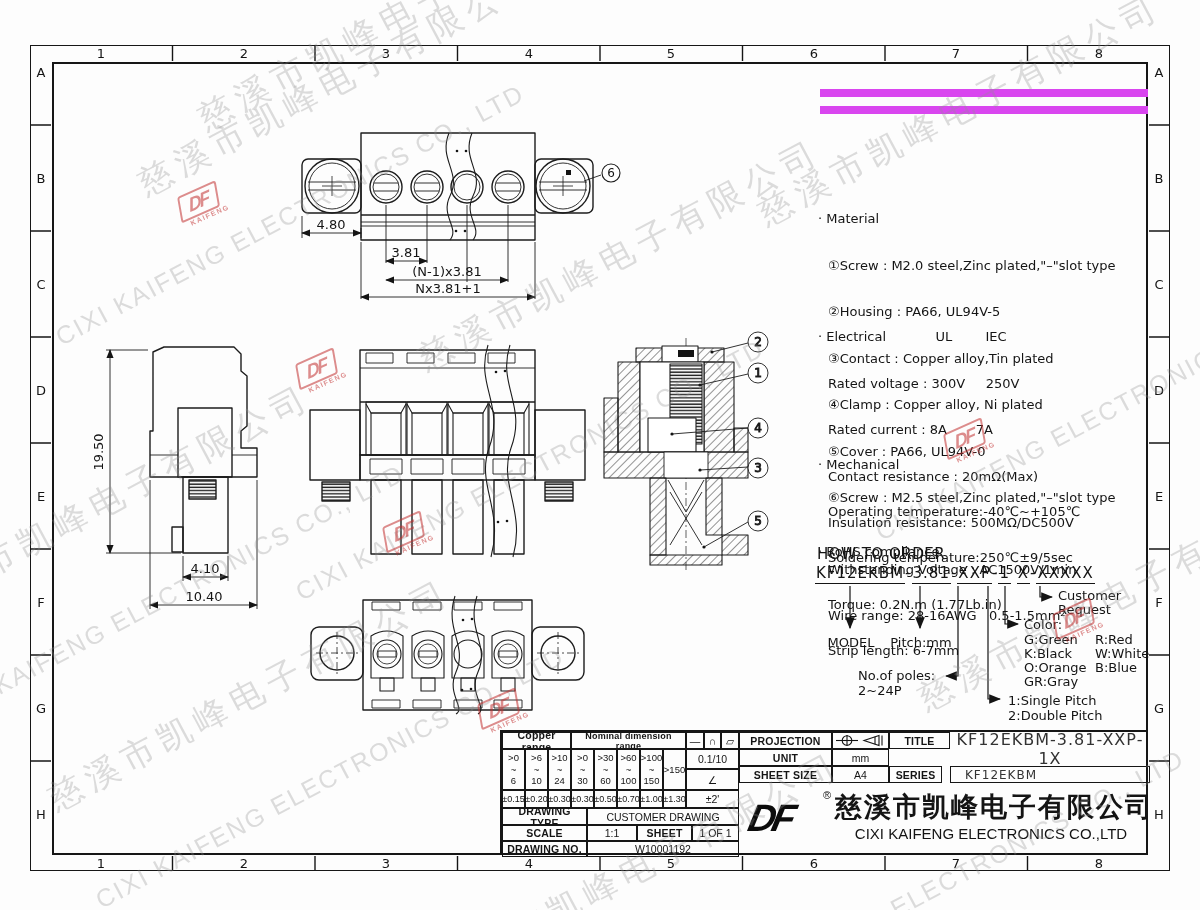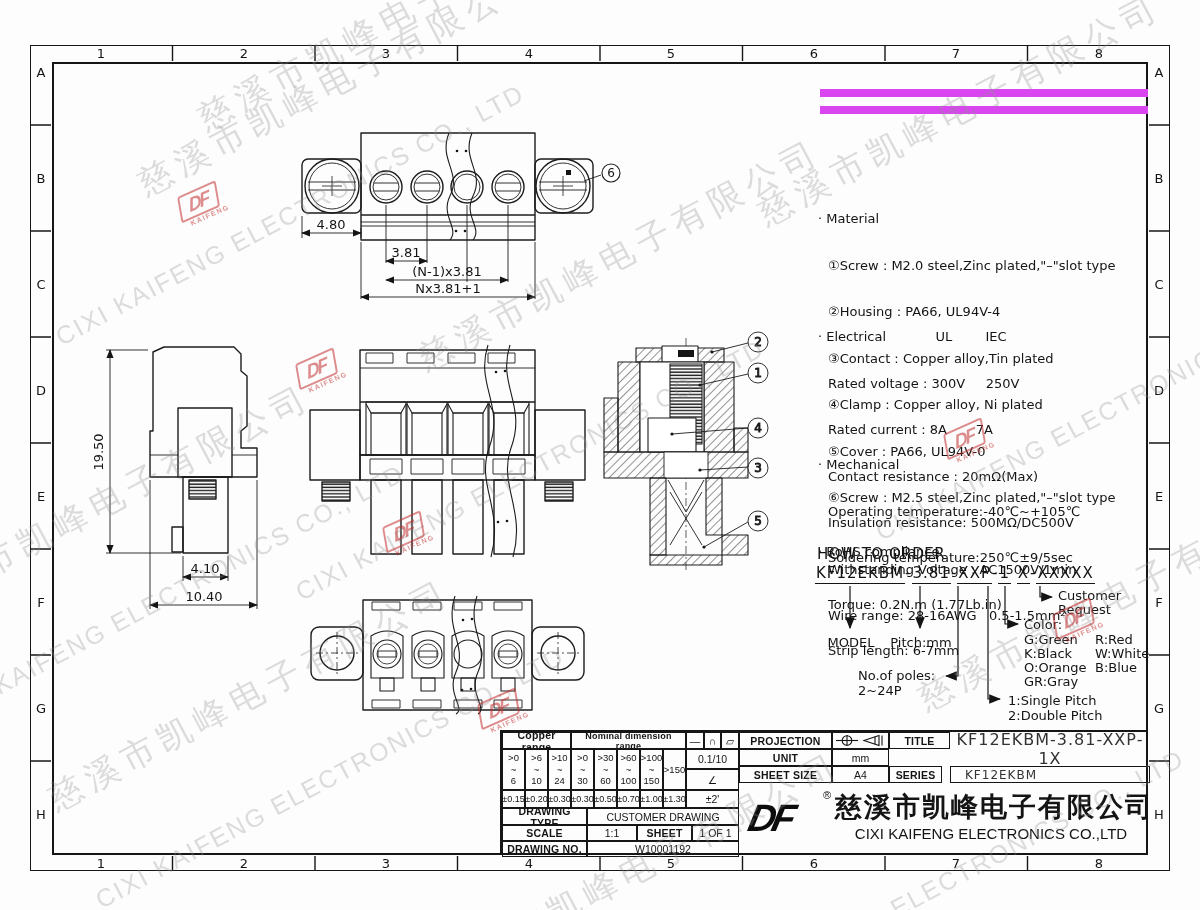--- a/index.html
+++ b/index.html
@@ -393,21 +393,21 @@
       <div class="v">A1</div>
       <div class="v">DWG.REL</div>
       <div class="v">2020.6.10</div>
       <div class="v">ZHANG</div>
       <div class="v">JIN</div>
     </div>
 
     <div class="spec" style="top:180px">
       <div>· Material</div>
       <div class="ln">①Screw : M2.0 steel,Zinc plated,"–"slot type</div>
-      <div class="ln">②Housing : PA66, UL94V-4</div>
+      <div class="ln">②Housing : PA66, UL94V-5</div>
       <div class="ln">③Contact : Copper alloy,Tin plated</div>
       <div class="ln">④Clamp : Copper alloy, Ni plated</div>
       <div class="ln">⑤Cover : PA66, UL94V-0</div>
       <div class="ln">⑥Screw : M2.5 steel,Zinc plated,"–"slot type</div>
     </div>
     <div class="spec" style="top:298px">
       <div>· Electrical            UL        IEC</div>
       <div class="ln">Rated voltage : 300V     250V</div>
       <div class="ln">Rated current : 8A       7A</div>
       <div class="ln">Contact resistance : 20mΩ(Max)</div>

